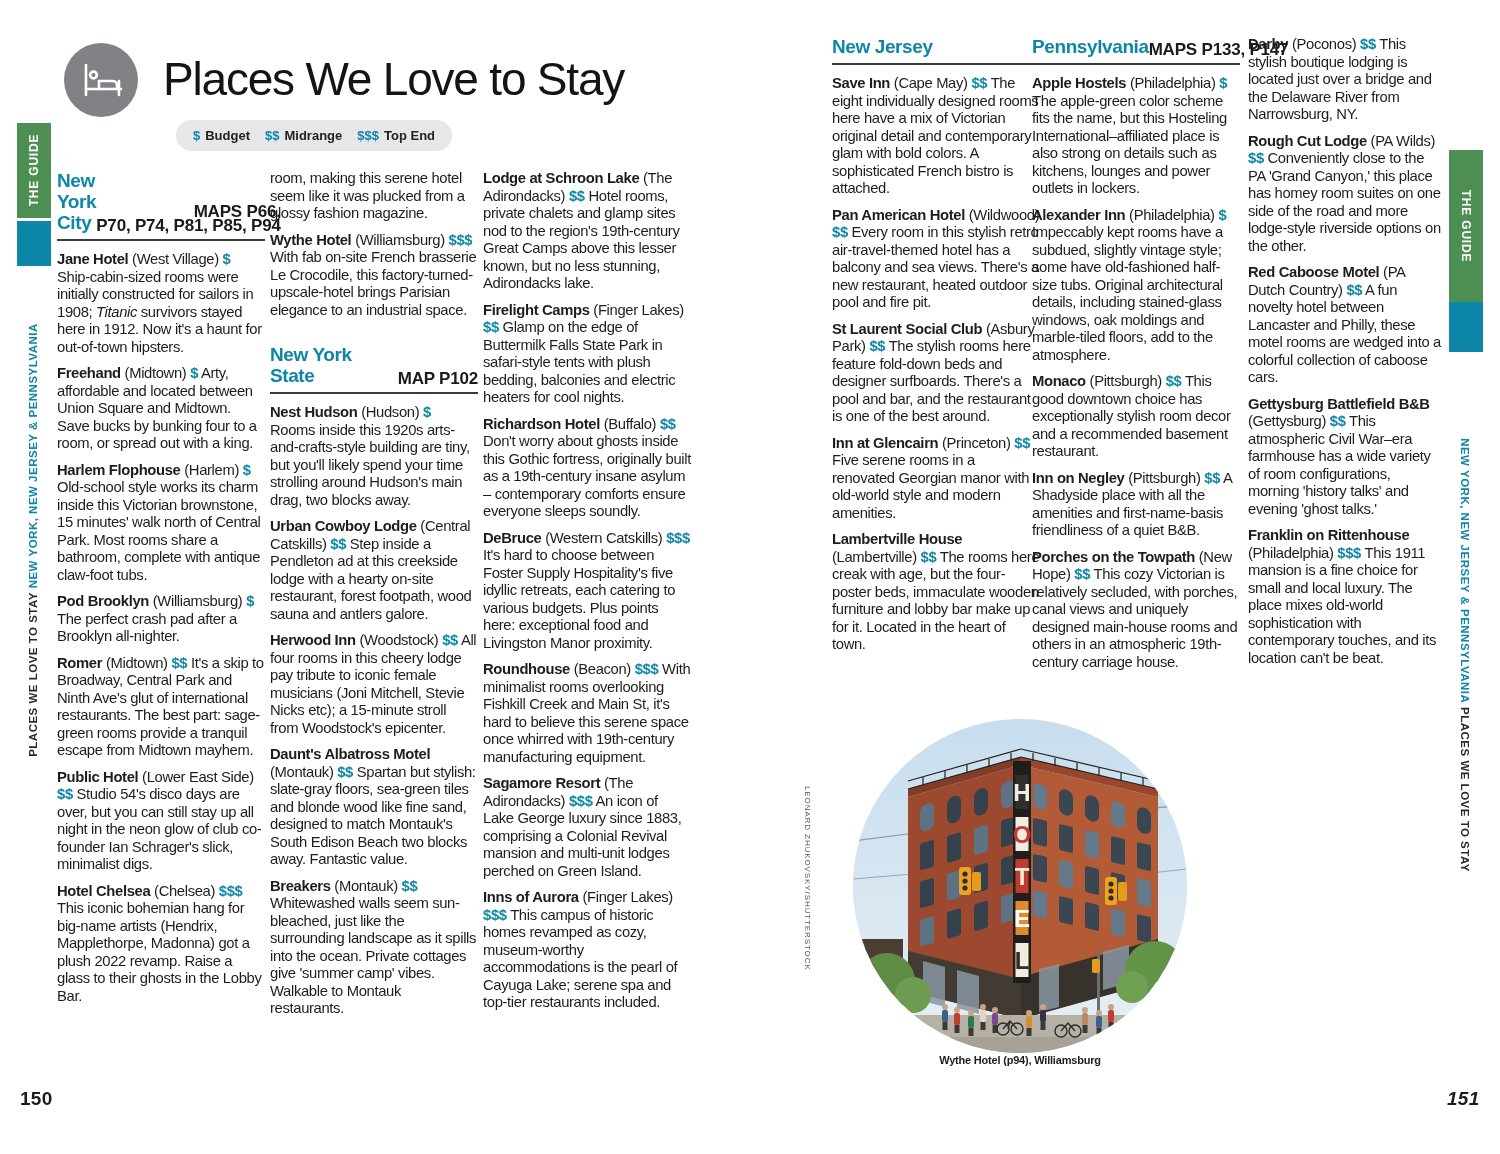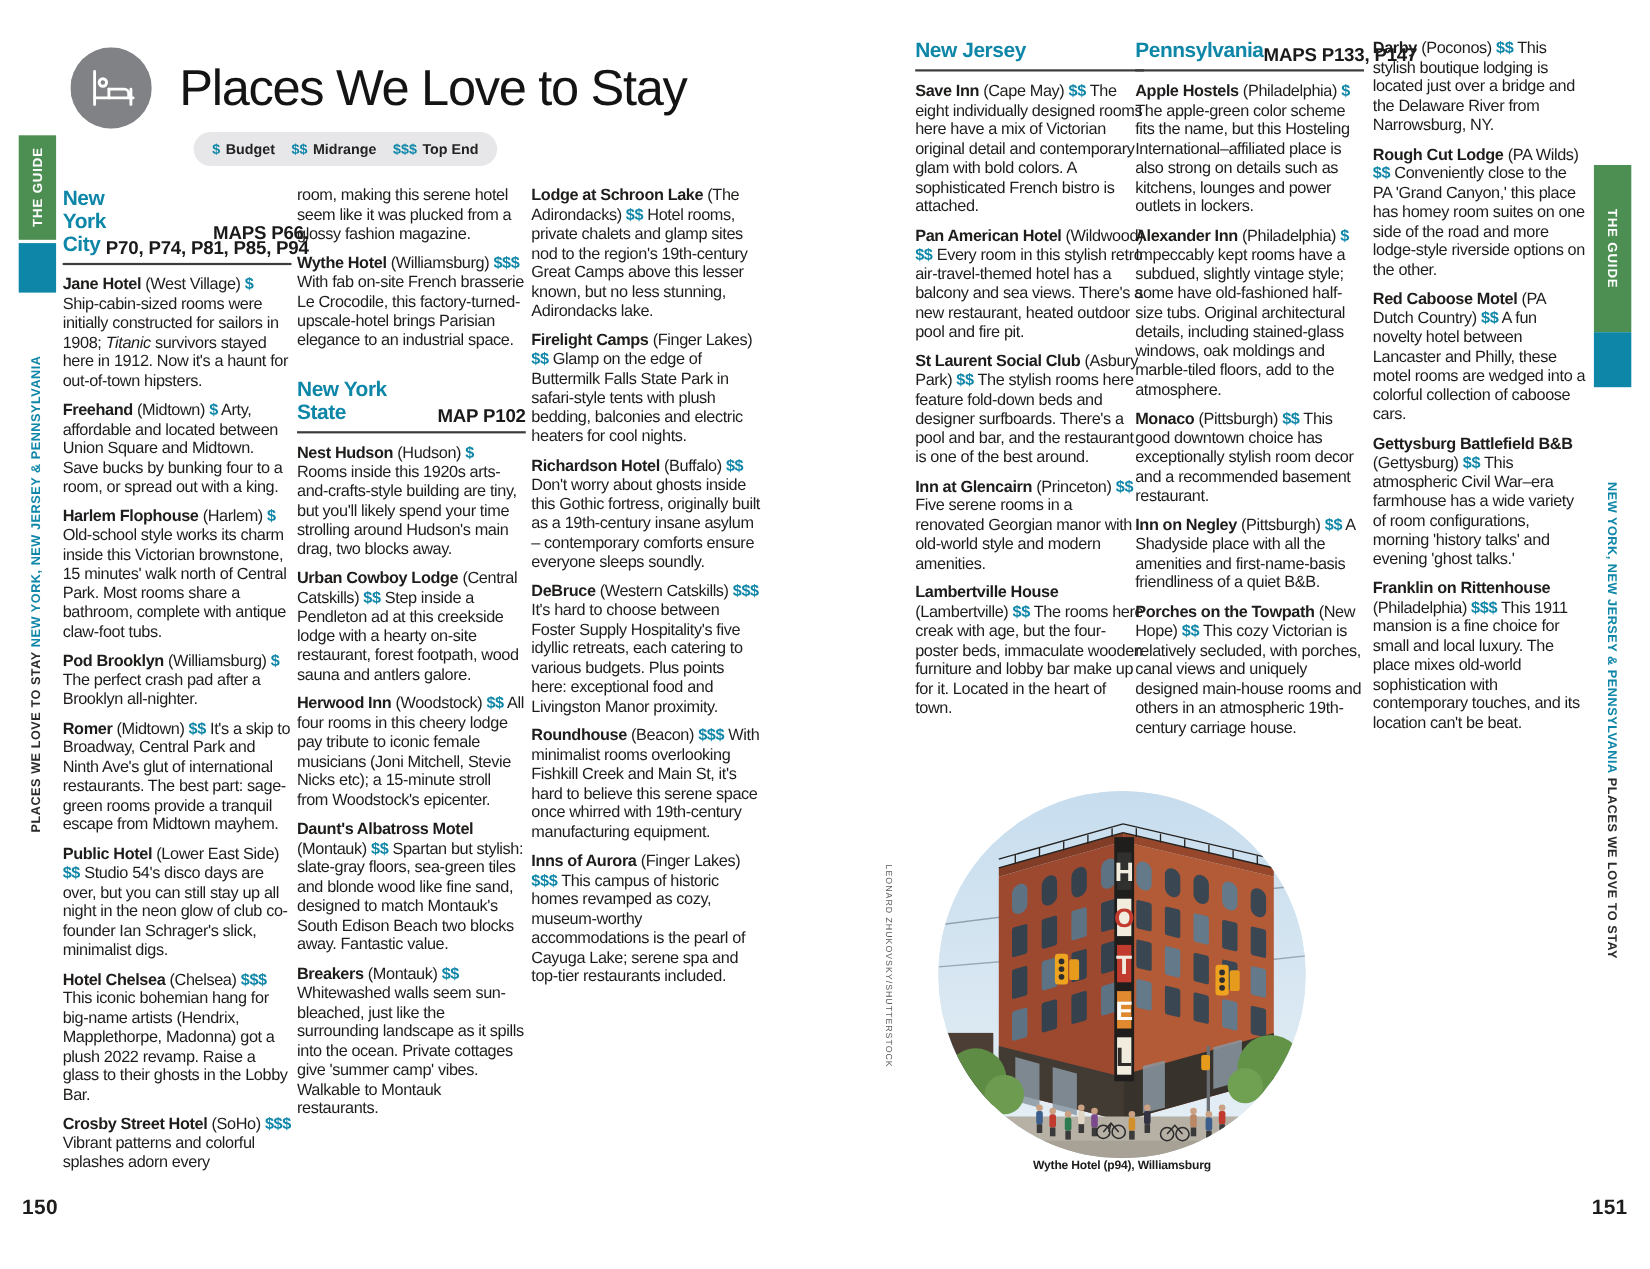--- a/index.html
+++ b/index.html
@@ -29,21 +29,21 @@
   .strap{
     position:absolute;font-weight:bold;font-size:11.5px;letter-spacing:.5px;
     white-space:nowrap;text-align:center;height:14px;
   }
   .strap .black{color:#2a2a2a;}
   .strap .teal{color:var(--teal);}
   .strap-left{left:34px;top:540px;width:540px;margin:-7px 0 0 -270px;transform:rotate(-90deg);}
   .strap-right{left:1464px;top:655px;width:560px;margin:-7px 0 0 -280px;transform:rotate(90deg);}
   .pagenum{position:absolute;top:1088px;font-weight:bold;font-size:19px;letter-spacing:.3px;}
   .pagenum-left{left:20px;}
-  .pagenum-right{left:1447px;}
+  .pagenum-right{left:1447px;font-style:italic;}
 
   
   .bed-badge{position:absolute;left:64px;top:43px;width:74px;height:74px;}
   .page-title{
     position:absolute;left:163px;top:52px;font-size:46px;letter-spacing:-1.2px;
     color:#141414;font-weight:400;
   }
   .legend{
     position:absolute;left:176px;top:120px;height:31px;border-radius:16px;
     background:#e7e7e9;display:inline-flex;align-items:center;padding:0 17px;gap:15px;
@@ -148,41 +148,41 @@
           <span class="h-maps">MAPS P66,
 P70, P74, P81, P85, P94</span>
         </div>
         <p class="entry"><span class="name">Jane Hotel</span><span> (West Village) </span><span class="price">$</span><span> Ship-cabin-sized rooms were initially constructed for sailors in 1908; <i>Titanic</i> survivors stayed here in 1912. Now it's a haunt for out-of-town hipsters.</span></p>
         <p class="entry"><span class="name">Freehand</span><span> (Midtown) </span><span class="price">$</span><span> Arty, affordable and located between Union Square and Midtown. Save bucks by bunking four to a room, or spread out with a king.</span></p>
         <p class="entry"><span class="name">Harlem Flophouse</span><span> (Harlem) </span><span class="price">$</span><span> Old-school style works its charm inside this Victorian brownstone, 15 minutes' walk north of Central Park. Most rooms share a bathroom, complete with antique claw-foot tubs.</span></p>
         <p class="entry"><span class="name">Pod Brooklyn</span><span> (Williamsburg) </span><span class="price">$</span><span> The perfect crash pad after a Brooklyn all-nighter.</span></p>
         <p class="entry"><span class="name">Romer</span><span> (Midtown) </span><span class="price">$$</span><span> It's a skip to Broadway, Central Park and Ninth Ave's glut of international restaurants. The best part: sage-green rooms provide a tranquil escape from Midtown mayhem.</span></p>
         <p class="entry"><span class="name">Public Hotel</span><span> (Lower East Side) </span><span class="price">$$</span><span> Studio 54's disco days are over, but you can still stay up all night in the neon glow of club co-founder Ian Schrager's slick, minimalist digs.</span></p>
         <p class="entry"><span class="name">Hotel Chelsea</span><span> (Chelsea) </span><span class="price">$$$</span><span> This iconic bohemian hang for big-name artists (Hendrix, Mapplethorpe, Madonna) got a plush 2022 revamp. Raise a glass to their ghosts in the Lobby Bar.</span></p>
-        <p class="entry"><span class="name">Crosby Street Hotel</span><span> (SoHo) </span><span class="price">$$$</span><span> Vibrant patterns and colorful splashes adorn every</span></p>
       </div>
       <div class="column col-2">
         <p class="entry">room, making this serene hotel seem like it was plucked from a glossy fashion magazine.</p>
         <p class="entry"><span class="name">Wythe Hotel</span><span> (Williamsburg) </span><span class="price">$$$</span><span> With fab on-site French brasserie Le Crocodile, this factory-turned-upscale-hotel brings Parisian elegance to an industrial space.</span></p>
         <div class="heading">
           <span class="h-title">New York State</span>
           <span class="h-maps">MAP P102</span>
         </div>
         <p class="entry"><span class="name">Nest Hudson</span><span> (Hudson) </span><span class="price">$</span><span> Rooms inside this 1920s arts-and-crafts-style building are tiny, but you'll likely spend your time strolling around Hudson's main drag, two blocks away.</span></p>
         <p class="entry"><span class="name">Urban Cowboy Lodge</span><span> (Central Catskills) </span><span class="price">$$</span><span> Step inside a Pendleton ad at this creekside lodge with a hearty on-site restaurant, forest footpath, wood sauna and antlers galore.</span></p>
         <p class="entry"><span class="name">Herwood Inn</span><span> (Woodstock) </span><span class="price">$$</span><span> All four rooms in this cheery lodge pay tribute to iconic female musicians (Joni Mitchell, Stevie Nicks etc); a 15-minute stroll from Woodstock's epicenter.</span></p>
         <p class="entry"><span class="name">Daunt's Albatross Motel</span><span> (Montauk) </span><span class="price">$$</span><span> Spartan but stylish: slate-gray floors, sea-green tiles and blonde wood like fine sand, designed to match Montauk's South Edison Beach two blocks away. Fantastic value.</span></p>
         <p class="entry"><span class="name">Breakers</span><span> (Montauk) </span><span class="price">$$</span><span> Whitewashed walls seem sun-bleached, just like the surrounding landscape as it spills into the ocean. Private cottages give 'summer camp' vibes. Walkable to Montauk restaurants.</span></p>
       </div>
       <div class="column col-3">
         <p class="entry"><span class="name">Lodge at Schroon Lake</span><span> (The Adirondacks) </span><span class="price">$$</span><span> Hotel rooms, private chalets and glamp sites nod to the region's 19th-century Great Camps above this lesser known, but no less stunning, Adirondacks lake.</span></p>
         <p class="entry"><span class="name">Firelight Camps</span><span> (Finger Lakes) </span><span class="price">$$</span><span> Glamp on the edge of Buttermilk Falls State Park in safari-style tents with plush bedding, balconies and electric heaters for cool nights.</span></p>
         <p class="entry"><span class="name">Richardson Hotel</span><span> (Buffalo) </span><span class="price">$$</span><span> Don't worry about ghosts inside this Gothic fortress, originally built as a 19th-century insane asylum – contemporary comforts ensure everyone sleeps soundly.</span></p>
         <p class="entry"><span class="name">DeBruce</span><span> (Western Catskills) </span><span class="price">$$$</span><span> It's hard to choose between Foster Supply Hospitality's five idyllic retreats, each catering to various budgets. Plus points here: exceptional food and Livingston Manor proximity.</span></p>
         <p class="entry"><span class="name">Roundhouse</span><span> (Beacon) </span><span class="price">$$$</span><span> With minimalist rooms overlooking Fishkill Creek and Main St, it's hard to believe this serene space once whirred with 19th-century manufacturing equipment.</span></p>
+        <p class="entry"><span class="name">Sagamore Resort</span><span> (The Adirondacks) </span><span class="price">$$$</span><span> An icon of Lake George luxury since 1883, comprising a Colonial Revival mansion and multi-unit lodges perched on Green Island.</span></p>
         <p class="entry"><span class="name">Inns of Aurora</span><span> (Finger Lakes) </span><span class="price">$$$</span><span> This campus of historic homes revamped as cozy, museum-worthy accommodations is the pearl of Cayuga Lake; serene spa and top-tier restaurants included.</span></p>
       </div>
       <div class="column col-4">
         <div class="heading">
           <span class="h-title">New Jersey</span>
           <span class="h-maps"></span>
         </div>
         <p class="entry"><span class="name">Save Inn</span><span> (Cape May) </span><span class="price">$$</span><span> The eight individually designed rooms here have a mix of Victorian original detail and contemporary glam with bold colors. A sophisticated French bistro is attached.</span></p>
         <p class="entry"><span class="name">Pan American Hotel</span><span> (Wildwood) </span><span class="price">$$</span><span> Every room in this stylish retro air-travel-themed hotel has a balcony and sea views. There's a new restaurant, heated outdoor pool and fire pit.</span></p>
         <p class="entry"><span class="name">St Laurent Social Club</span><span> (Asbury Park) </span><span class="price">$$</span><span> The stylish rooms here feature fold-down beds and designer surfboards. There's a pool and bar, and the restaurant is one of the best around.</span></p>

